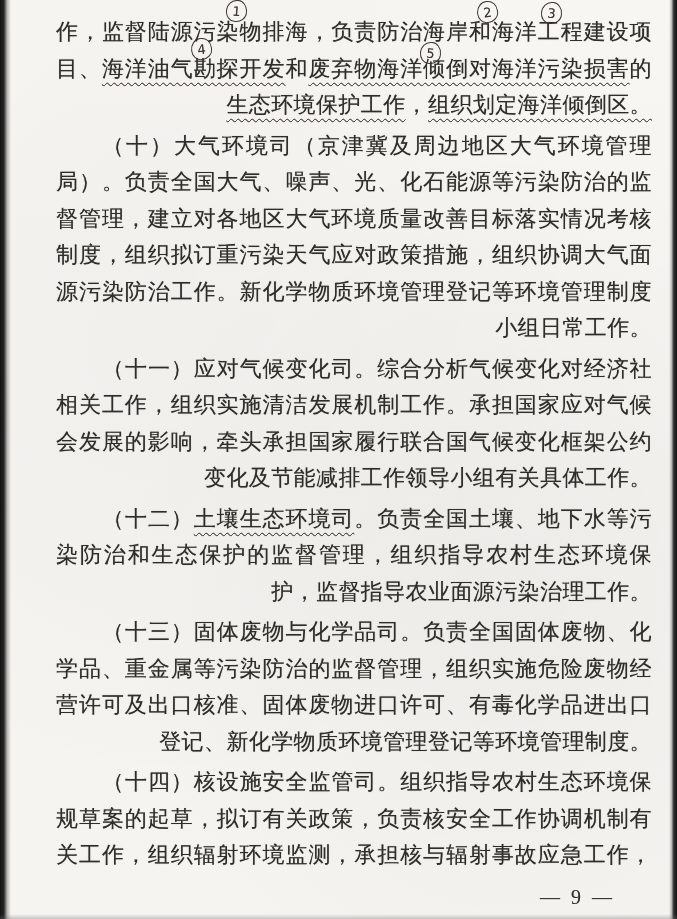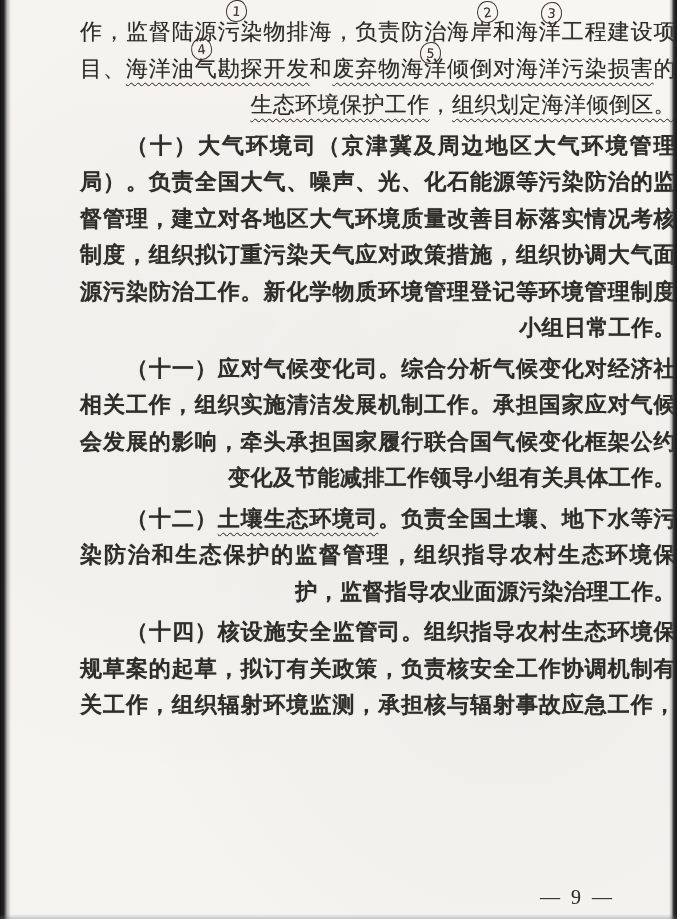--- a/index.html
+++ b/index.html
@@ -20,28 +20,28 @@
   }
   .edge-right {
     position: absolute; right: 0; top: 0; bottom: 0; width: 8px;
     background: linear-gradient(270deg, #161616 0%, #2e2e2e 40%, rgba(100,100,100,0.35) 70%, rgba(160,160,160,0) 100%);
   }
   .edge-bottom {
     position: absolute; left: 0; right: 0; bottom: 0; height: 5px;
     background: linear-gradient(0deg, rgba(110,110,110,0.35), rgba(110,110,110,0));
   }
   .content {
-    position: absolute; left: 80px; top: 14px; width: 596px;
+    position: absolute; left: 56px; top: 14px; width: 596px;
     color: #2f2d29;
     font-size: 22px;
     line-height: 36.5px;
     text-shadow: 0 0 0.7px rgba(47,45,41,0.55);
     letter-spacing: 0.4px;
   }
-  .para + .para { margin-top: 4px; font-weight: bold; }
+  .para + .para { margin-top: 4px; }
   .line { text-align: right; }
   .line.just { text-align: justify; text-align-last: justify; }
   .line.first { text-indent: 46px; }
   .u-wavy {
     text-decoration-line: underline;
     text-decoration-style: wavy;
     text-decoration-color: #47423b;
     text-decoration-thickness: 1.2px;
     text-underline-offset: 6px;
     margin-top: 44px;
@@ -90,20 +90,26 @@
         <div class="line just"><span>相关工作，组织实施清洁发展机制工作。承担国家应对气候</span></div>
         <div class="line just"><span>会发展的影响，牵头承担国家履行联合国气候变化框架公约</span></div>
         <div class="line"><span>变化及节能减排工作领导小组有关具体工作。</span></div>
       </div>
       <div class="para">
         <div class="line just first"><span>（十二）</span><span class="u-wavy">土壤生态环境司</span><span>。负责全国土壤、地下水等污</span></div>
         <div class="line just"><span>染防治和生态保护的监督管理，组织指导农村生态环境保</span></div>
         <div class="line"><span>护，监督指导农业面源污染治理工作。</span></div>
       </div>
       <div class="para">
+        <div class="line just first"><span>（十三）固体废物与化学品司。负责全国固体废物、化</span></div>
+        <div class="line just"><span>学品、重金属等污染防治的监督管理，组织实施危险废物经</span></div>
+        <div class="line just"><span>营许可及出口核准、固体废物进口许可、有毒化学品进出口</span></div>
+        <div class="line"><span>登记、新化学物质环境管理登记等环境管理制度。</span></div>
+      </div>
+      <div class="para">
         <div class="line just first"><span>（十四）核设施安全监管司。组织指导农村生态环境保</span></div>
         <div class="line just"><span>规草案的起草，拟订有关政策，负责核安全工作协调机制有</span></div>
         <div class="line just"><span>关工作，组织辐射环境监测，承担核与辐射事故应急工作，</span></div>
       </div>
     </div>
   <div class="annotations" id="annotations">
       <span class="circle-num" style="left: 226px; top: 0px; transform: rotate(5deg);">1</span>
       <span class="circle-num" style="left: 477px; top: 1px; transform: rotate(-7deg);">2</span>
       <span class="circle-num" style="left: 541px; top: 2px; transform: rotate(5deg);">3</span>
       <span class="circle-num" style="left: 191px; top: 38px; transform: rotate(-7deg);">4</span>

